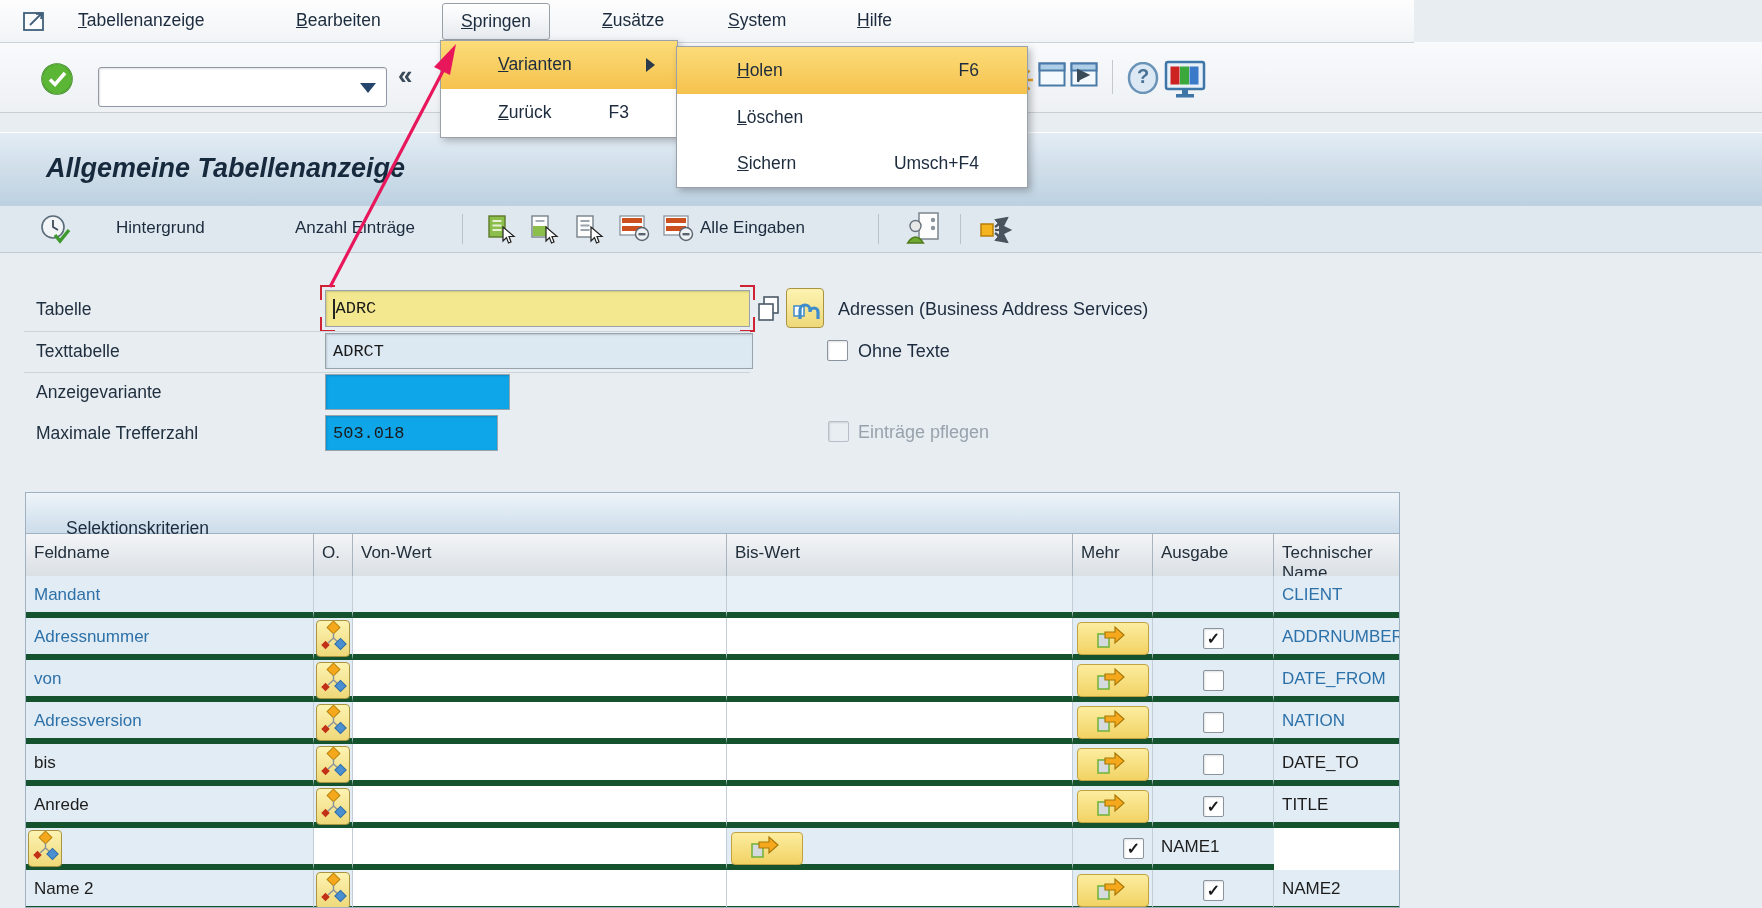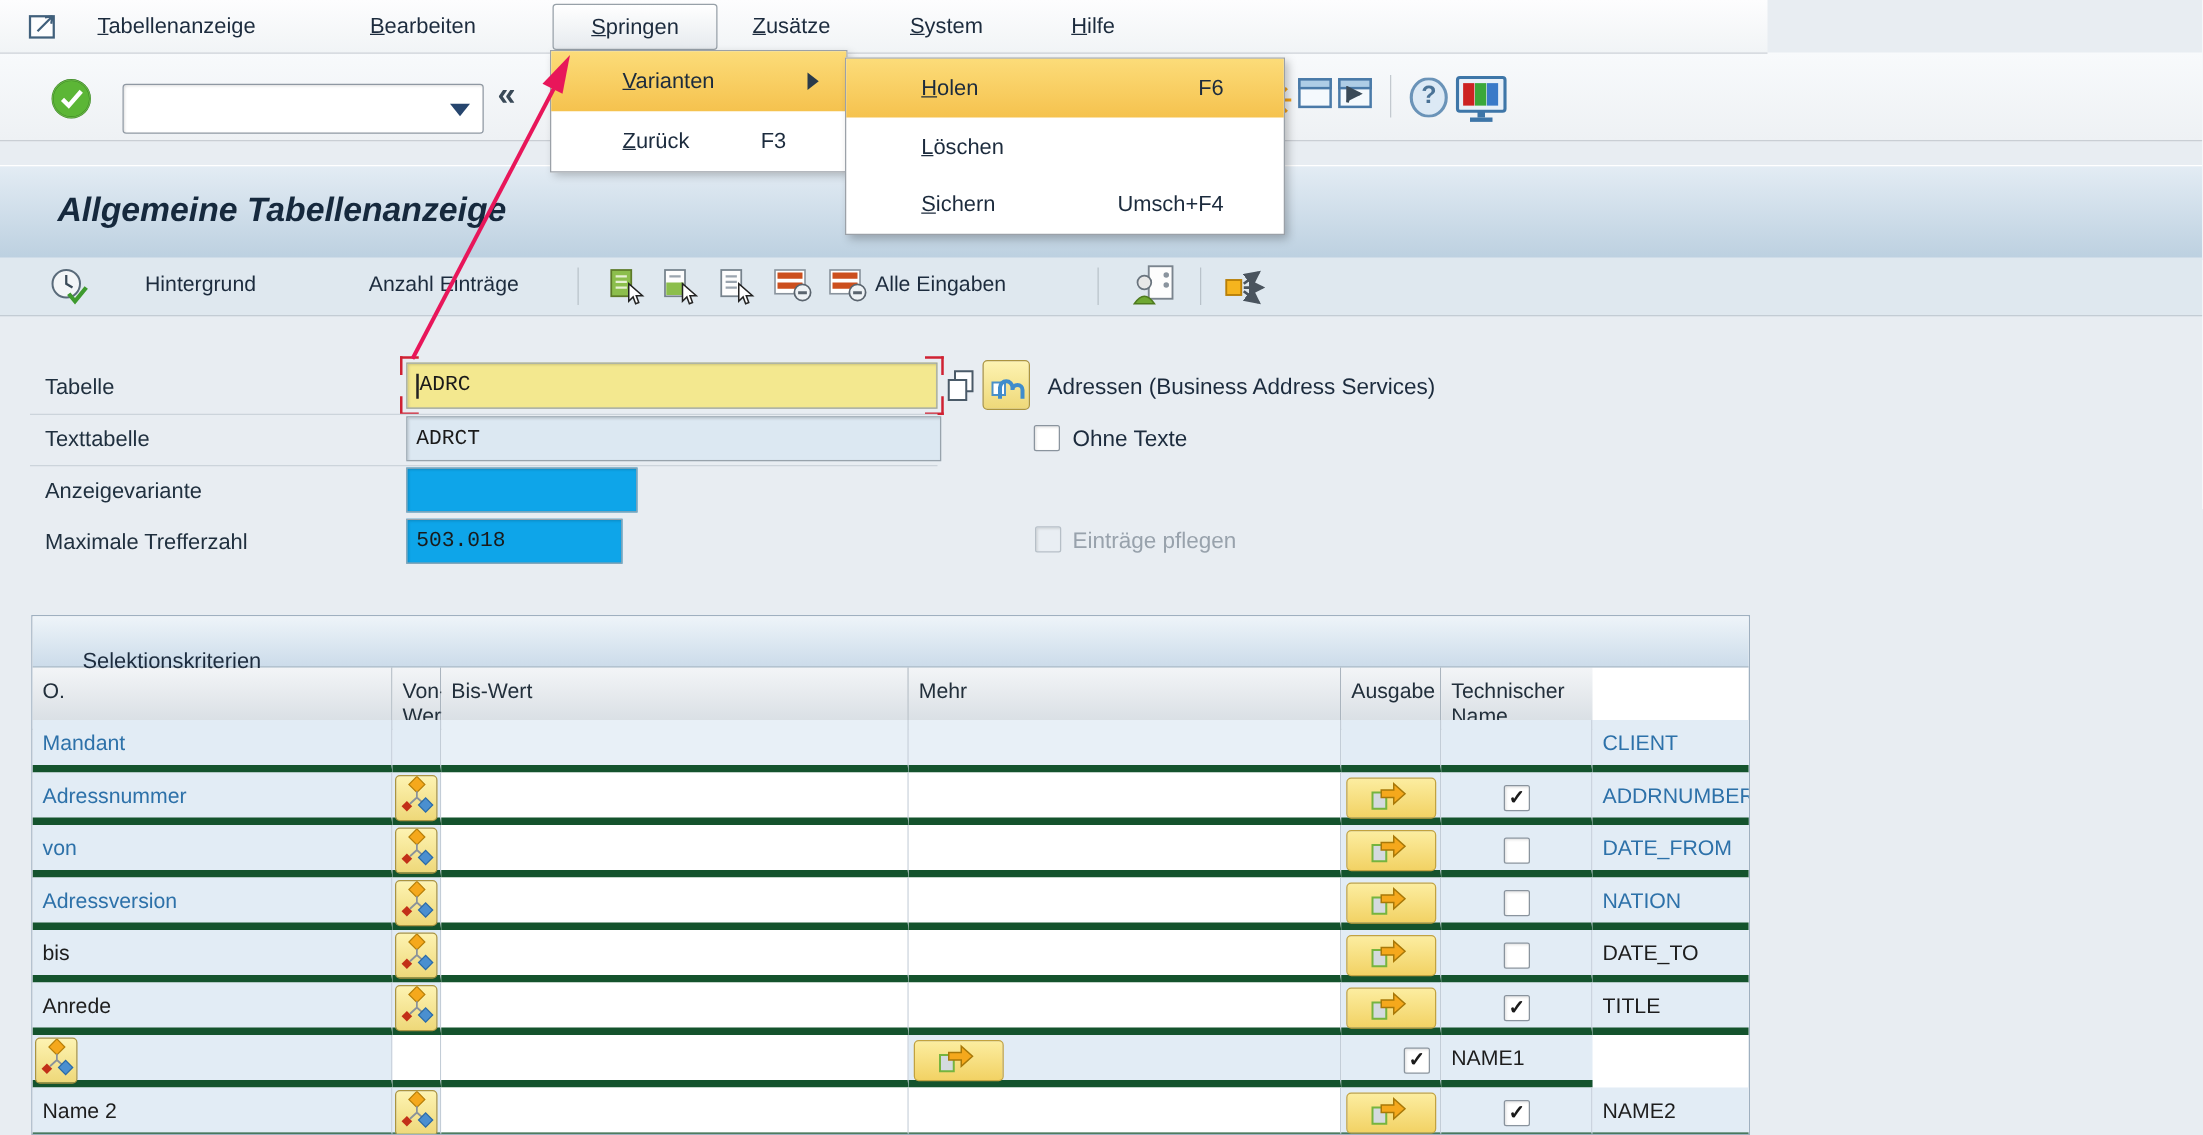--- a/index.html
+++ b/index.html
@@ -4,21 +4,21 @@
 <style>
   html,body{margin:0;padding:0;background:#fff;}
   .screen{position:relative;width:1762px;height:908px;background:#e8edf2;overflow:hidden;
           font-family:"Liberation Sans",sans-serif;color:#1f2933;}
   .abs{position:absolute;}
   
   .menubar{position:absolute;left:0;top:0;width:1414px;height:42px;
            background:linear-gradient(#fdfdfe,#f1f4f6);border-bottom:1px solid #cdd2d8;z-index:10;}
   .mi{position:absolute;top:10px;font-size:17.5px;color:#1c2b3d;cursor:default;display:inline-block;}
   .mi::first-letter{text-decoration:underline;}
-  .mi-pressed{top:3px;padding:7px 30px;border:1px solid #97a0a8;border-radius:3px;
+  .mi-pressed{top:3px;padding:7px 18px;border:1px solid #97a0a8;border-radius:3px;
               background:linear-gradient(#ffffff,#e6eaee);}
   .mi-pressed .mi{position:static;}
   
   .toolbar{position:absolute;left:0;top:42px;width:1762px;height:70px;
            background:linear-gradient(#f8fafc,#eef1f4);border-bottom:1px solid #c9ced4;z-index:5;}
   .enter-btn{position:absolute;left:40px;top:20px;width:34px;height:34px;border:none;background:transparent;padding:0;cursor:pointer;}
   .cmdwrap{position:absolute;left:98px;top:25px;width:287px;height:38px;background:#fff;
            border:1px solid #8f98a2;border-radius:3px;box-shadow:inset 1px 1px 2px rgba(0,0,0,.12);}
   .cmdwrap input{position:absolute;left:4px;top:2px;width:245px;height:30px;border:none;outline:none;
            font-family:"Liberation Sans",sans-serif;font-size:16px;background:transparent;}
@@ -301,20 +301,21 @@
   <span class="flabel" style="top:423px">Maximale Trefferzahl</span>
   <input class="field f-white" style="left: 325px; top: 415px; width: 173px; height: 36px;" value="503.018">
   <span class="cbx cbx-dis" style="left:828px;top:421px;"></span>
   <span class="abs dimtext" style="left:858px;top:422px;font-size:18px;">Einträge pflegen</span>
 
   <div class="panel">
     <div class="groupbar">
       <span>Selektionskriterien</span>
     </div>
     <div class="thead">
+      <div class="th">Feldname</div>
       <div class="th">O.</div>
       <div class="th">Von-Wert</div>
       <div class="th">Bis-Wert</div>
       <div class="th">Mehr</div>
       <div class="th">Ausgabe</div>
       <div class="th" style="border-right:none">Technischer Name</div>
     </div>
 
     <div class="trow">
       <div class="td td-label blue">Mandant</div>

